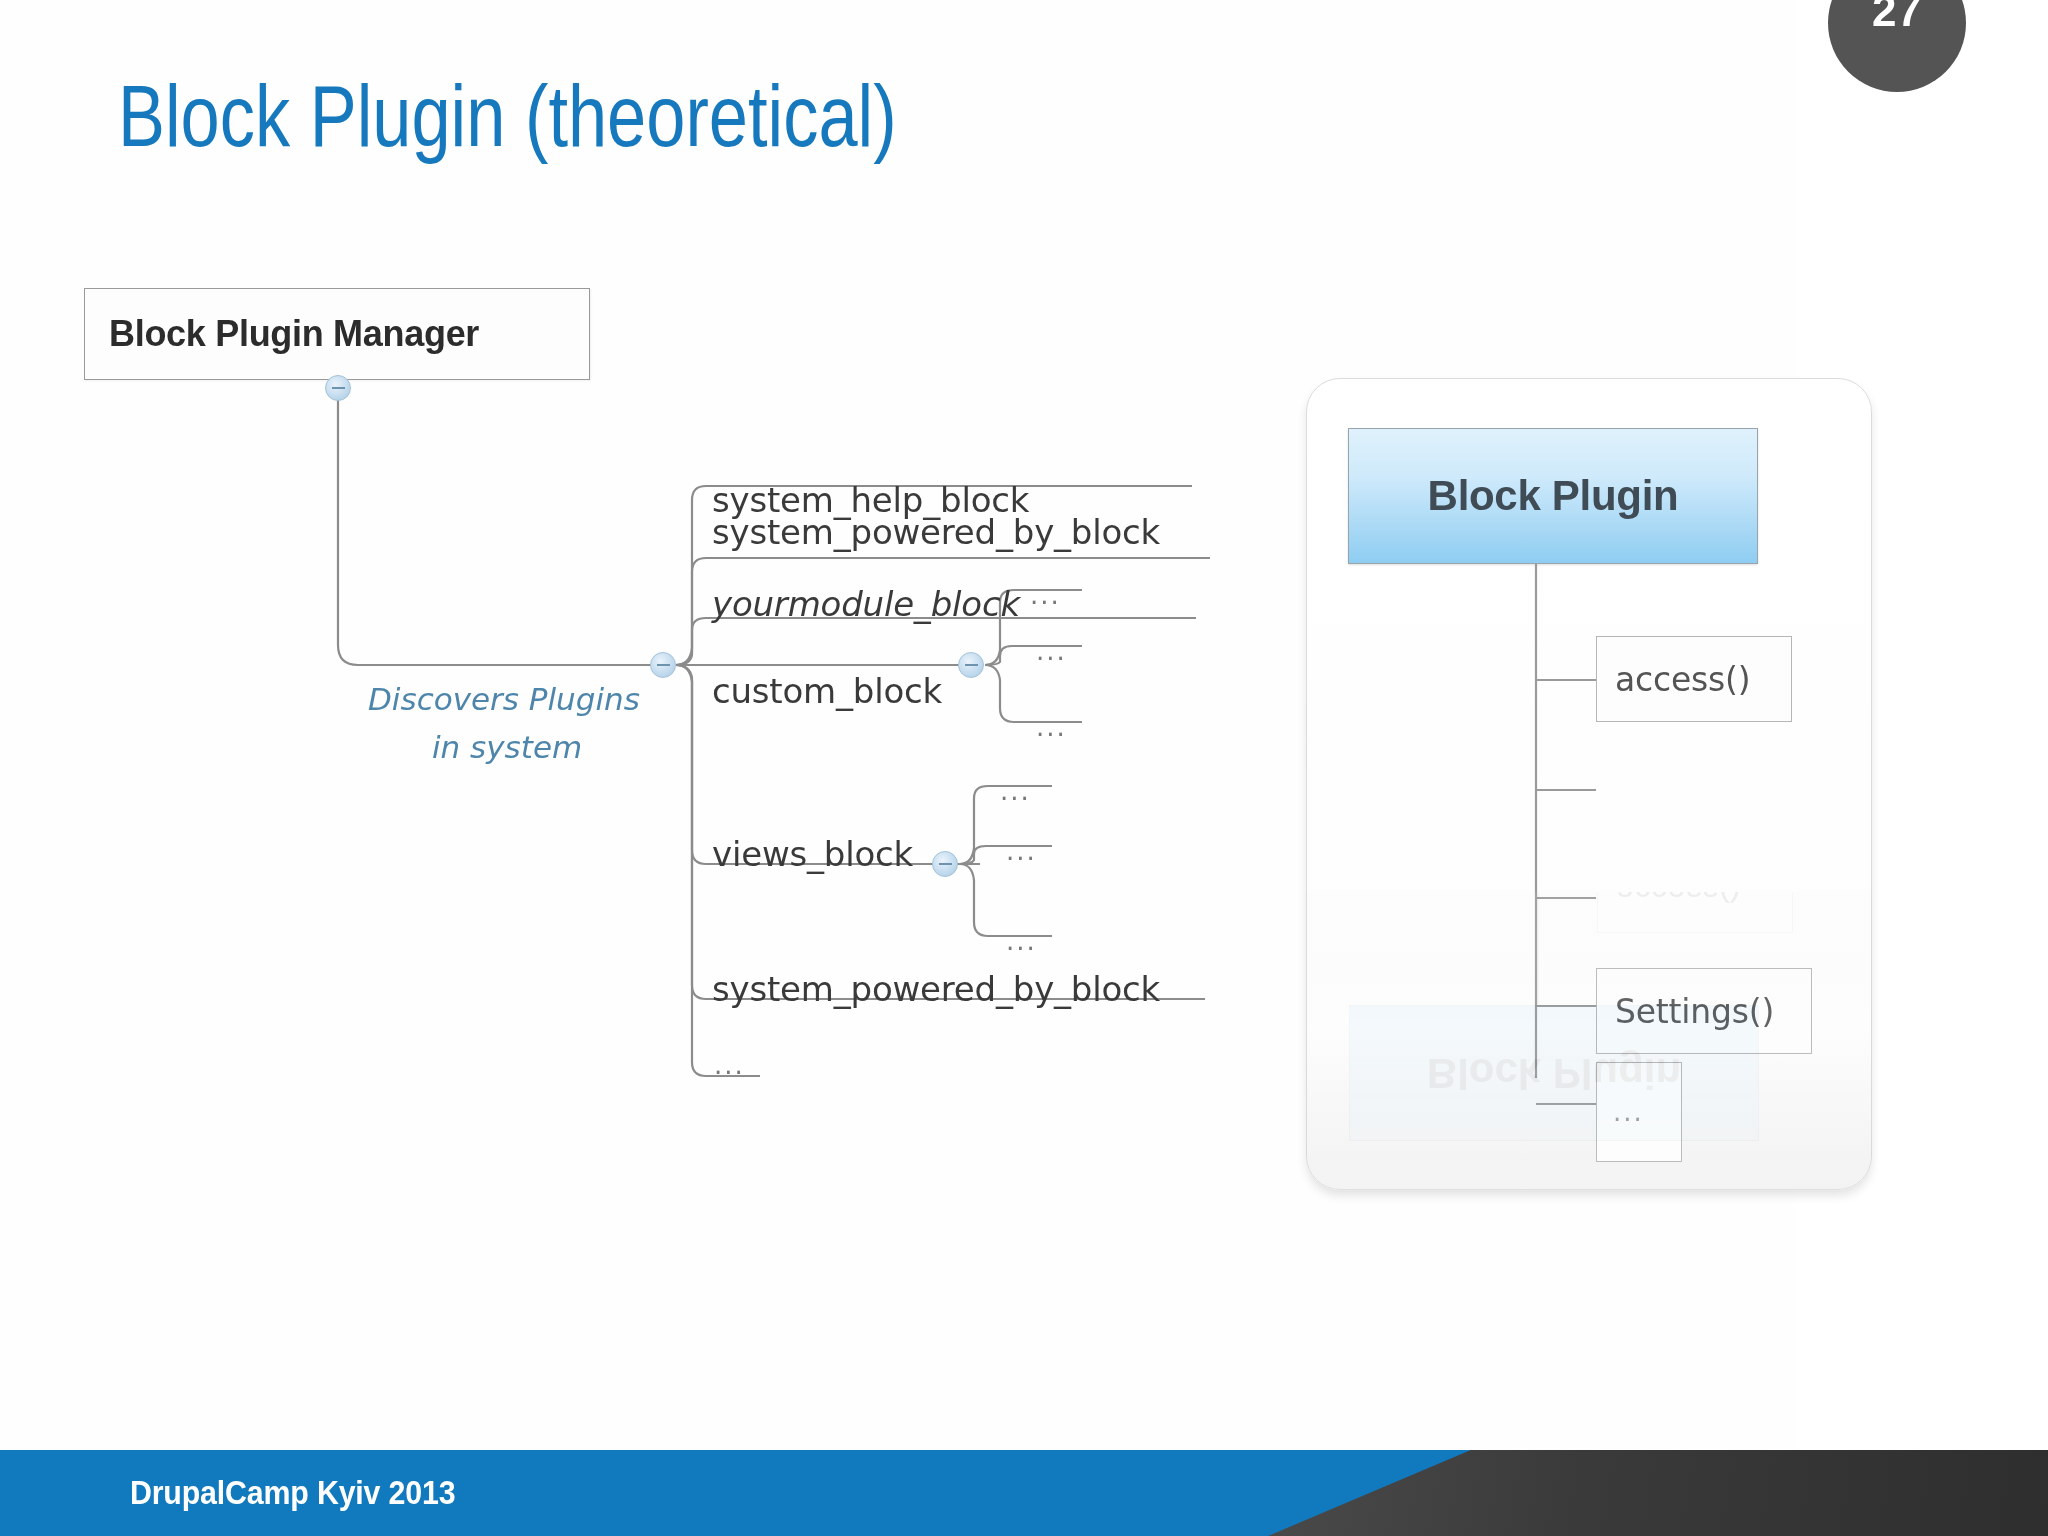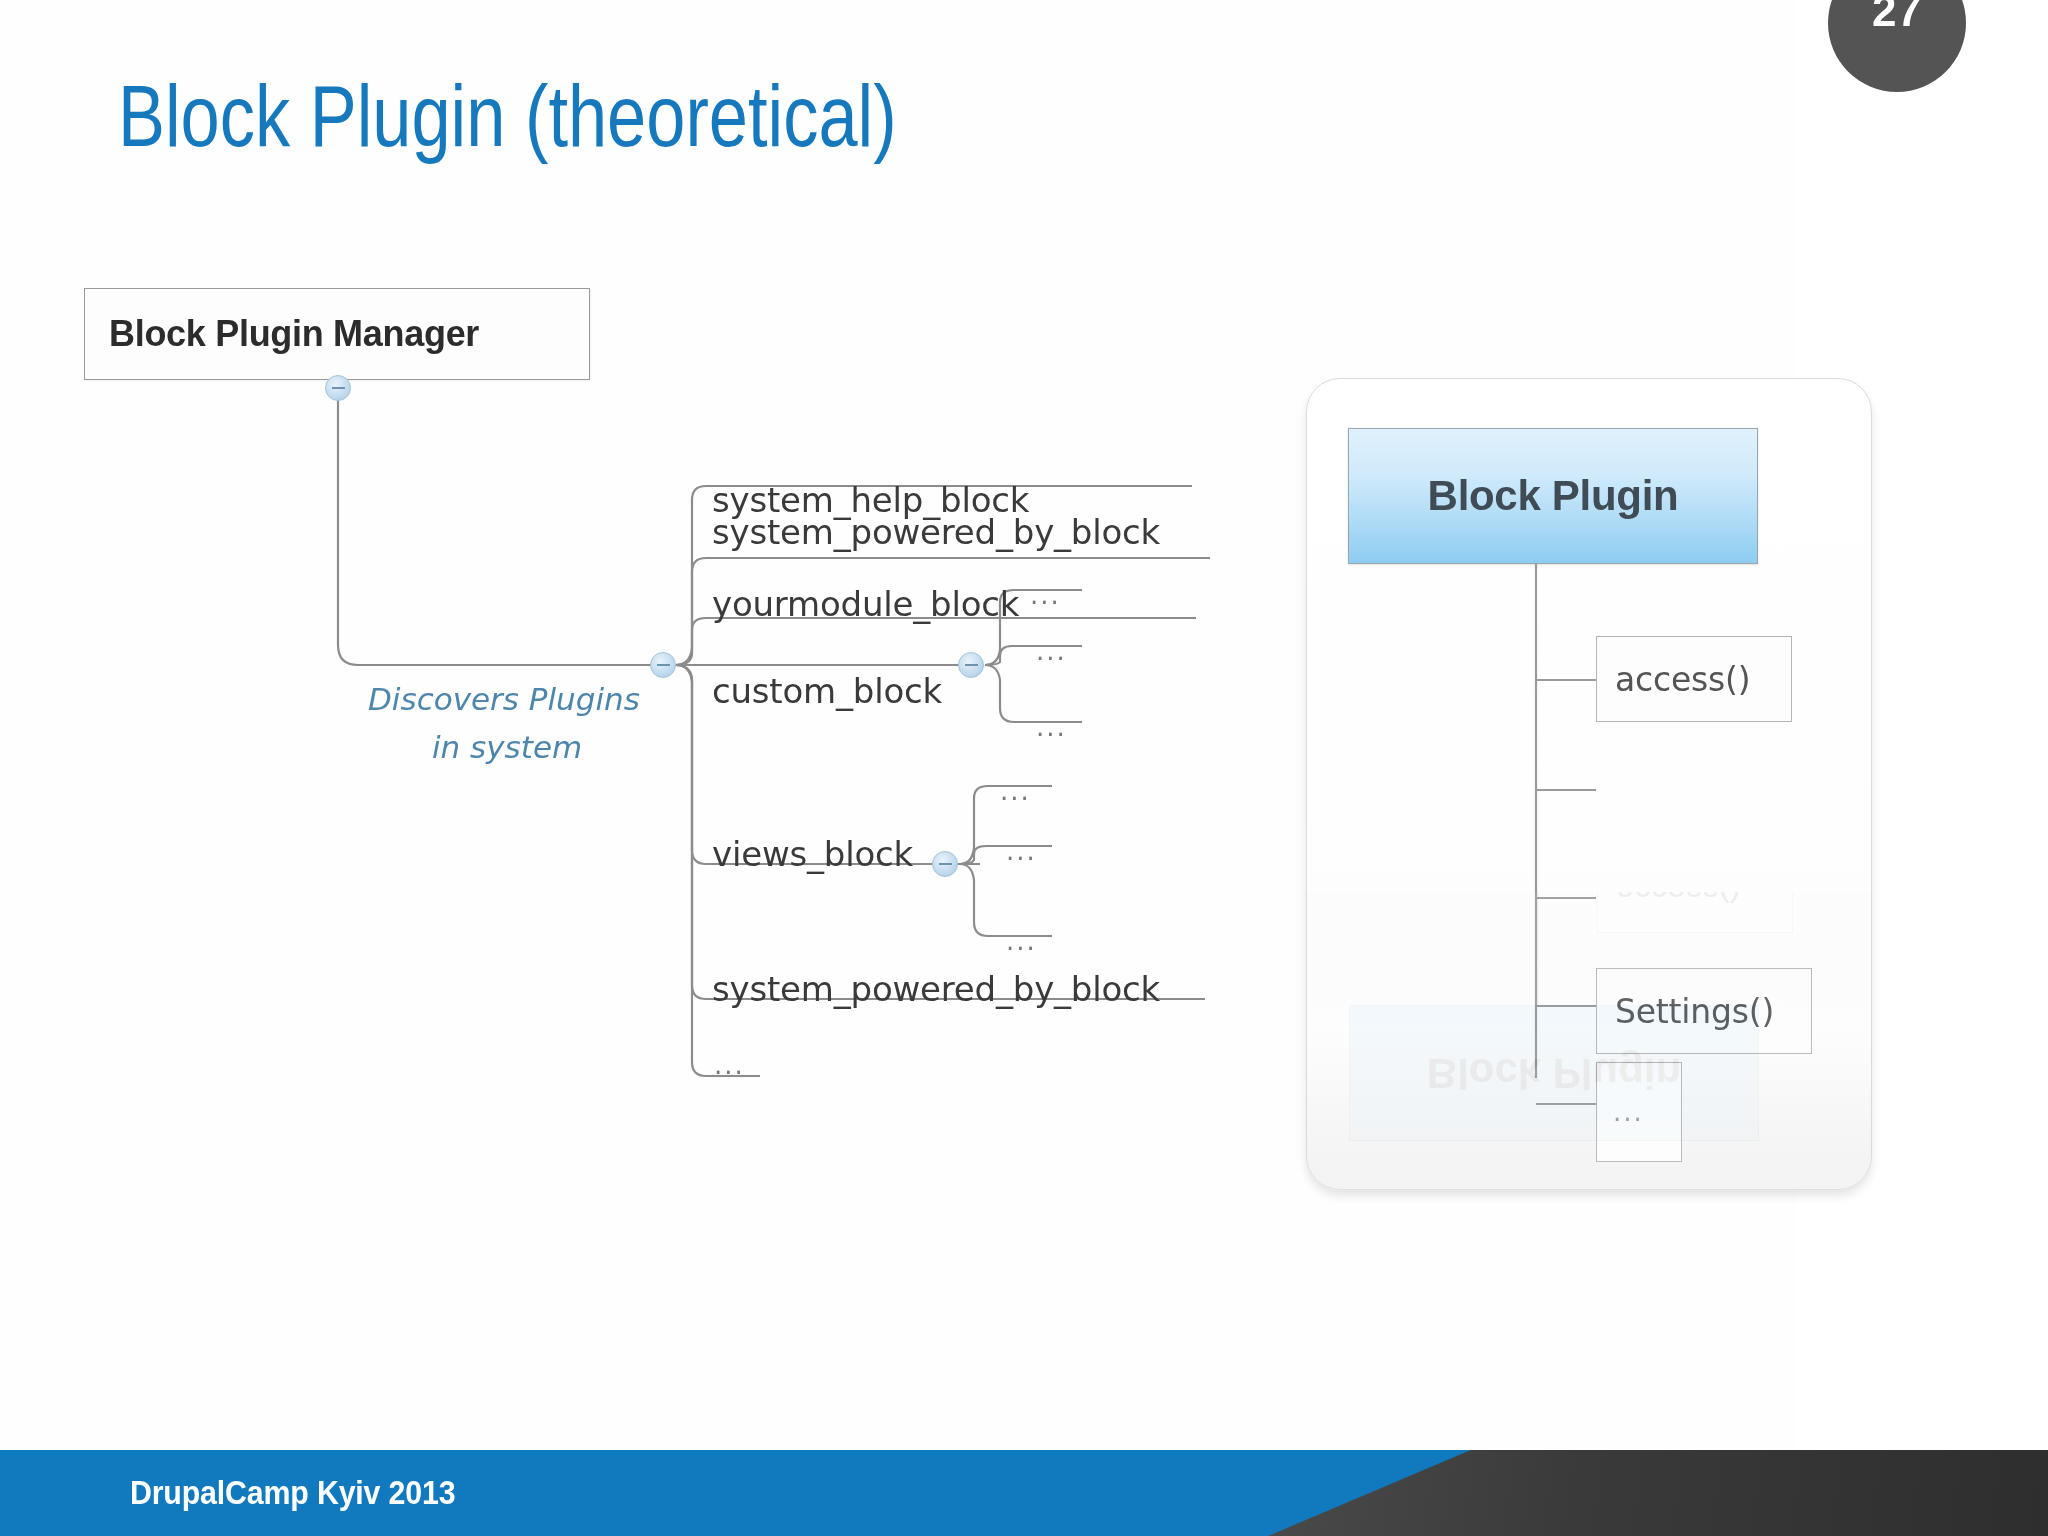--- a/index.html
+++ b/index.html
@@ -260,21 +260,21 @@
     <div class="collapse-icon" style="left:325px; top:125px;" data-name="collapse-toggle-icon-root"></div>
 
     <div class="note-label" style="left:368px; top:430px;" data-name="relation-note-line1">Discovers Plugins</div>
     <div class="note-label" style="left:432px; top:478px;" data-name="relation-note-line2">in system</div>
     <div class="collapse-icon" style="left:650px; top:402px;" data-name="collapse-toggle-icon-discovers"></div>
 
     <div class="node-label" style="left:712px; top:190px;margin-top:40px;" data-name="mindmap-node-system-help-block">system_help_block</div>
 
     <div class="node-label" style="left:712px; top:262px;" data-name="mindmap-node-system-powered-by-block">system_powered_by_block</div>
 
-    <div class="node-label" style="left:712px; top:334px;" data-name="mindmap-node-yourmodule-block">yourmodule_block</div>
+    <div class="node-label" style="left:712px; top:334px;font-style:italic;" data-name="mindmap-node-yourmodule-block">yourmodule_block</div>
 
     <div class="node-label" style="left:712px; top:722px;margin-top:36px;" data-name="mindmap-node-custom-block">custom_block</div>
 
     <div class="node-label" style="left:712px; top:916px;" data-name="mindmap-node-views-block">views_block</div>
 
     <div class="node-label" style="left:712px; top:1058px;" data-name="mindmap-node-system-powered-by-block-2">system_powered_by_block</div>
 
     <div class="node-label small" style="left:714px; top:1136px;" data-name="mindmap-node-ellipsis">...</div>
 
     <style>

